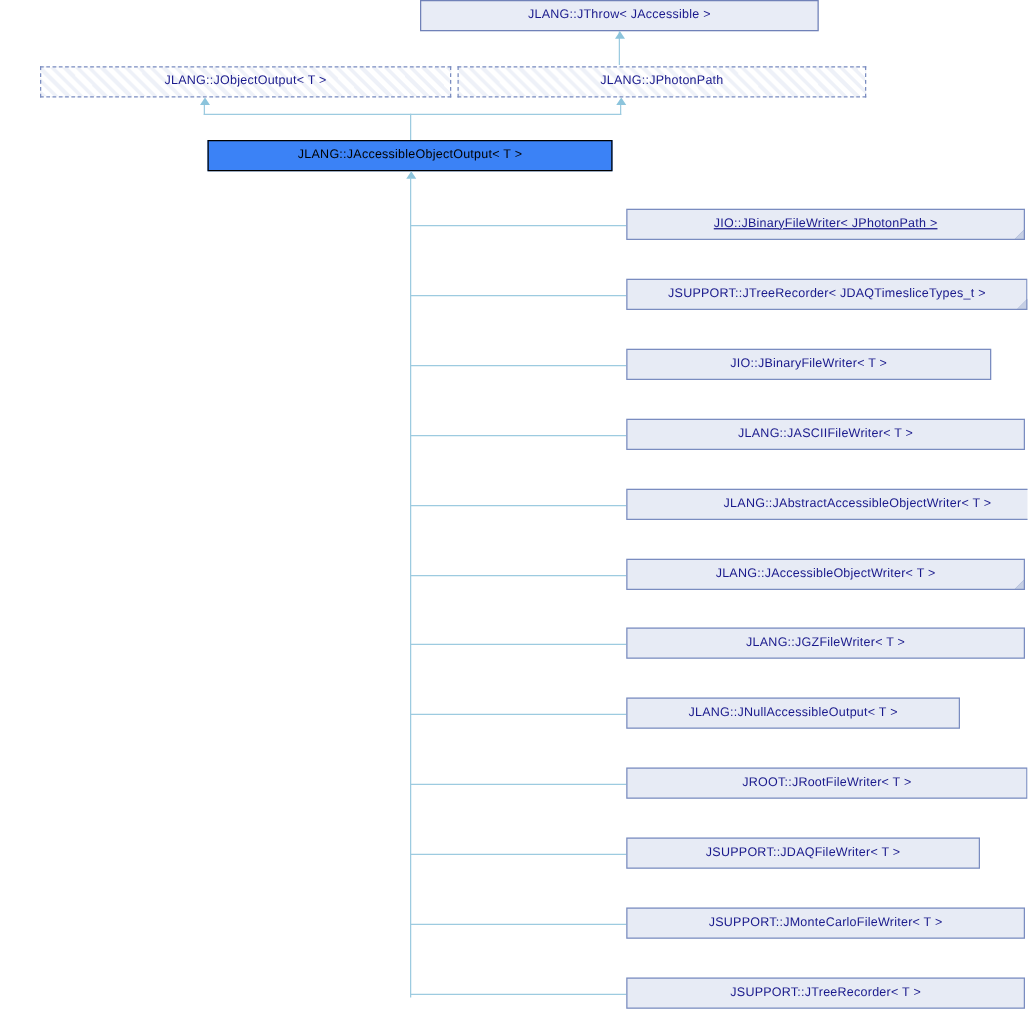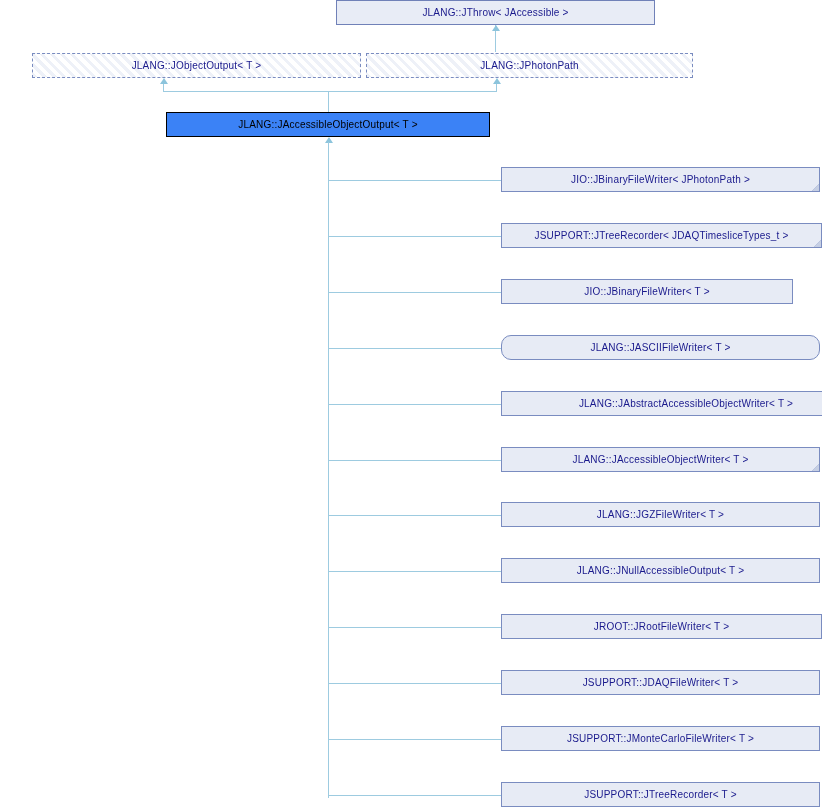--- a/index.html
+++ b/index.html
@@ -119,57 +119,57 @@
   <div class="node current" style="left:166px;top:112px;width:324px;">
     <span class="lbl">JLANG::JAccessibleObjectOutput&lt; T &gt;</span>
   </div>
 
   <div class="arrow-up" style="left:325px;top:137px;"></div>
 
   <div class="edge v" style="left:328px;top:142px;height:656px;"></div>
 
   <div id="derived-layer">
       <div class="edge h" style="left: 328px; top: 180px; width: 173px;"></div>
-      <div class="node folded" style="left: 501px; top: 167px; width: 319px;">
+      <div class="node folded" style="left: 501px; top: 167px; width: 319px; text-decoration: underline;">
         <span class="lbl">JIO::JBinaryFileWriter&lt; JPhotonPath &gt;</span>
       </div>
       <div class="edge h" style="left: 328px; top: 236px; width: 173px;"></div>
       <div class="node folded" style="left: 501px; top: 223px; width: 321px;">
         <span class="lbl">JSUPPORT::JTreeRecorder&lt; JDAQTimesliceTypes_t &gt;</span>
       </div>
       <div class="edge h" style="left: 328px; top: 292px; width: 173px;"></div>
       <div class="node" style="left: 501px; top: 279px; width: 292px;">
         <span class="lbl">JIO::JBinaryFileWriter&lt; T &gt;</span>
       </div>
       <div class="edge h" style="left: 328px; top: 348px; width: 173px;"></div>
-      <div class="node" style="left: 501px; top: 335px; width: 319px; border-radius: 10px;">
+      <div class="node" style="left: 501px; top: 335px; width: 319px;">
         <span class="lbl">JLANG::JASCIIFileWriter&lt; T &gt;</span>
       </div>
       <div class="edge h" style="left: 328px; top: 404px; width: 173px;"></div>
       <div class="node folded" style="left: 501px; top: 391px; width: 370px;">
         <span class="lbl">JLANG::JAbstractAccessibleObjectWriter&lt; T &gt;</span>
       </div>
       <div class="edge h" style="left: 328px; top: 460px; width: 173px;"></div>
       <div class="node folded" style="left: 501px; top: 447px; width: 319px;">
         <span class="lbl">JLANG::JAccessibleObjectWriter&lt; T &gt;</span>
       </div>
       <div class="edge h" style="left: 328px; top: 515px; width: 173px;"></div>
       <div class="node" style="left: 501px; top: 502px; width: 319px;">
         <span class="lbl">JLANG::JGZFileWriter&lt; T &gt;</span>
       </div>
       <div class="edge h" style="left: 328px; top: 571px; width: 173px;"></div>
-      <div class="node" style="left: 501px; top: 558px; width: 319px;">
+      <div class="node" style="left: 501px; top: 558px; width: 267px;">
         <span class="lbl">JLANG::JNullAccessibleOutput&lt; T &gt;</span>
       </div>
       <div class="edge h" style="left: 328px; top: 627px; width: 173px;"></div>
       <div class="node" style="left: 501px; top: 614px; width: 321px;">
         <span class="lbl">JROOT::JRootFileWriter&lt; T &gt;</span>
       </div>
       <div class="edge h" style="left: 328px; top: 683px; width: 173px;"></div>
-      <div class="node" style="left: 501px; top: 670px; width: 319px;">
+      <div class="node" style="left: 501px; top: 670px; width: 283px;">
         <span class="lbl">JSUPPORT::JDAQFileWriter&lt; T &gt;</span>
       </div>
       <div class="edge h" style="left: 328px; top: 739px; width: 173px;"></div>
       <div class="node" style="left: 501px; top: 726px; width: 319px; align-items: center;">
         <span class="lbl">JSUPPORT::JMonteCarloFileWriter&lt; T &gt;</span>
       </div>
       <div class="edge h" style="left: 328px; top: 795px; width: 173px;"></div>
       <div class="node" style="left: 501px; top: 782px; width: 319px;">
         <span class="lbl">JSUPPORT::JTreeRecorder&lt; T &gt;</span>
       </div>

